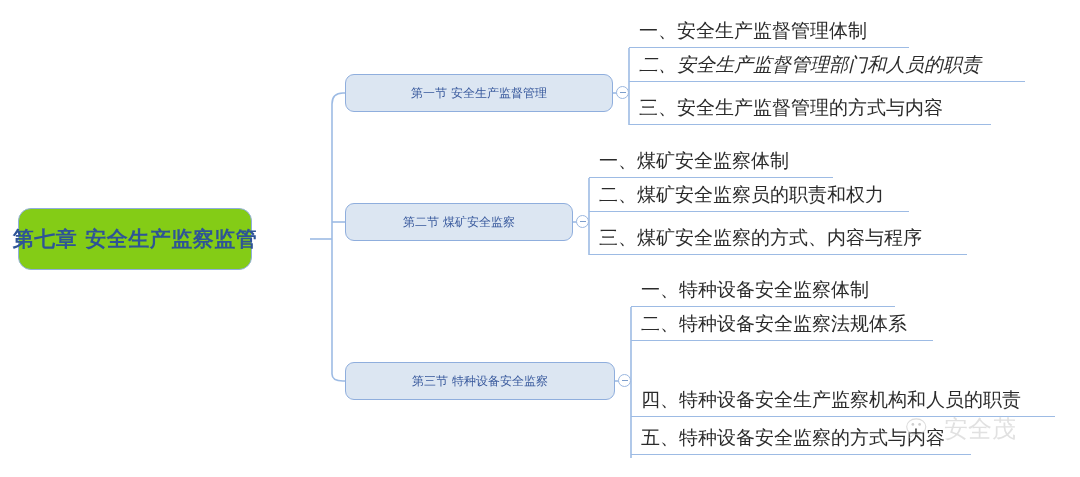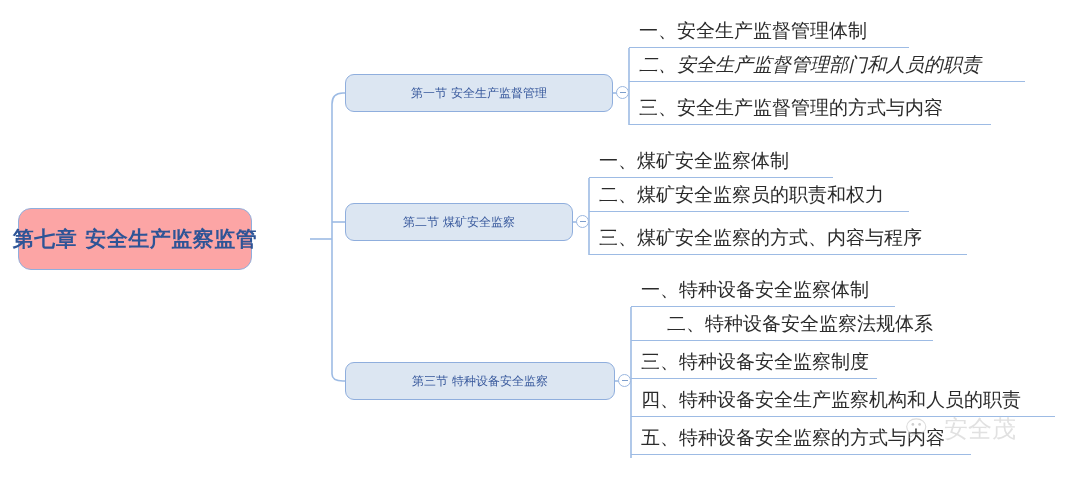--- a/index.html
+++ b/index.html
@@ -27,21 +27,21 @@
   }
 
   
   .root-node {
     position: absolute;
     left: 18px;
     top: 208px;
     width: 234px;
     height: 62px;
     box-sizing: border-box;
-    background: #fca5a5;
+    background: #84cc16;
     border: 1.6px solid #8faedd;
     border-radius: 13px;
     display: flex;
     align-items: center;
     justify-content: center;
   }
   .root-label {
     font-size: 21px;
     font-weight: bold;
     color: #2e5496;
@@ -196,25 +196,22 @@
   </div>
 
   <div class="section-node sec-3">
     <span class="section-label">第三节 特种设备安全监察</span>
   </div>
   <div class="toggle tg-3"></div>
 
   <div class="leaf" style="left:631px; top:273px; width:264px;">
     <span class="leaf-label">一、特种设备安全监察体制</span>
   </div>
-  <div class="leaf" style="left:631px; top:307px; width:302px;justify-content:flex-end;">
+  <div class="leaf" style="left:631px; top:307px; width:302px;">
     <span class="leaf-label">二、特种设备安全监察法规体系</span>
-  </div>
-  <div class="leaf" style="left:631px; top:345px; width:246px;">
-    <span class="leaf-label">三、特种设备安全监察制度</span>
   </div>
   <div class="leaf" style="left:631px; top:383px; width:424px;">
     <span class="leaf-label">四、特种设备安全生产监察机构和人员的职责</span>
   </div>
   <div class="leaf" style="left:631px; top:421px; width:340px;">
     <span class="leaf-label">五、特种设备安全监察的方式与内容</span>
   </div>
 
   <div class="watermark">
     <svg class="wm-logo" viewBox="0 0 48 48" xmlns="http://www.w3.org/2000/svg">

